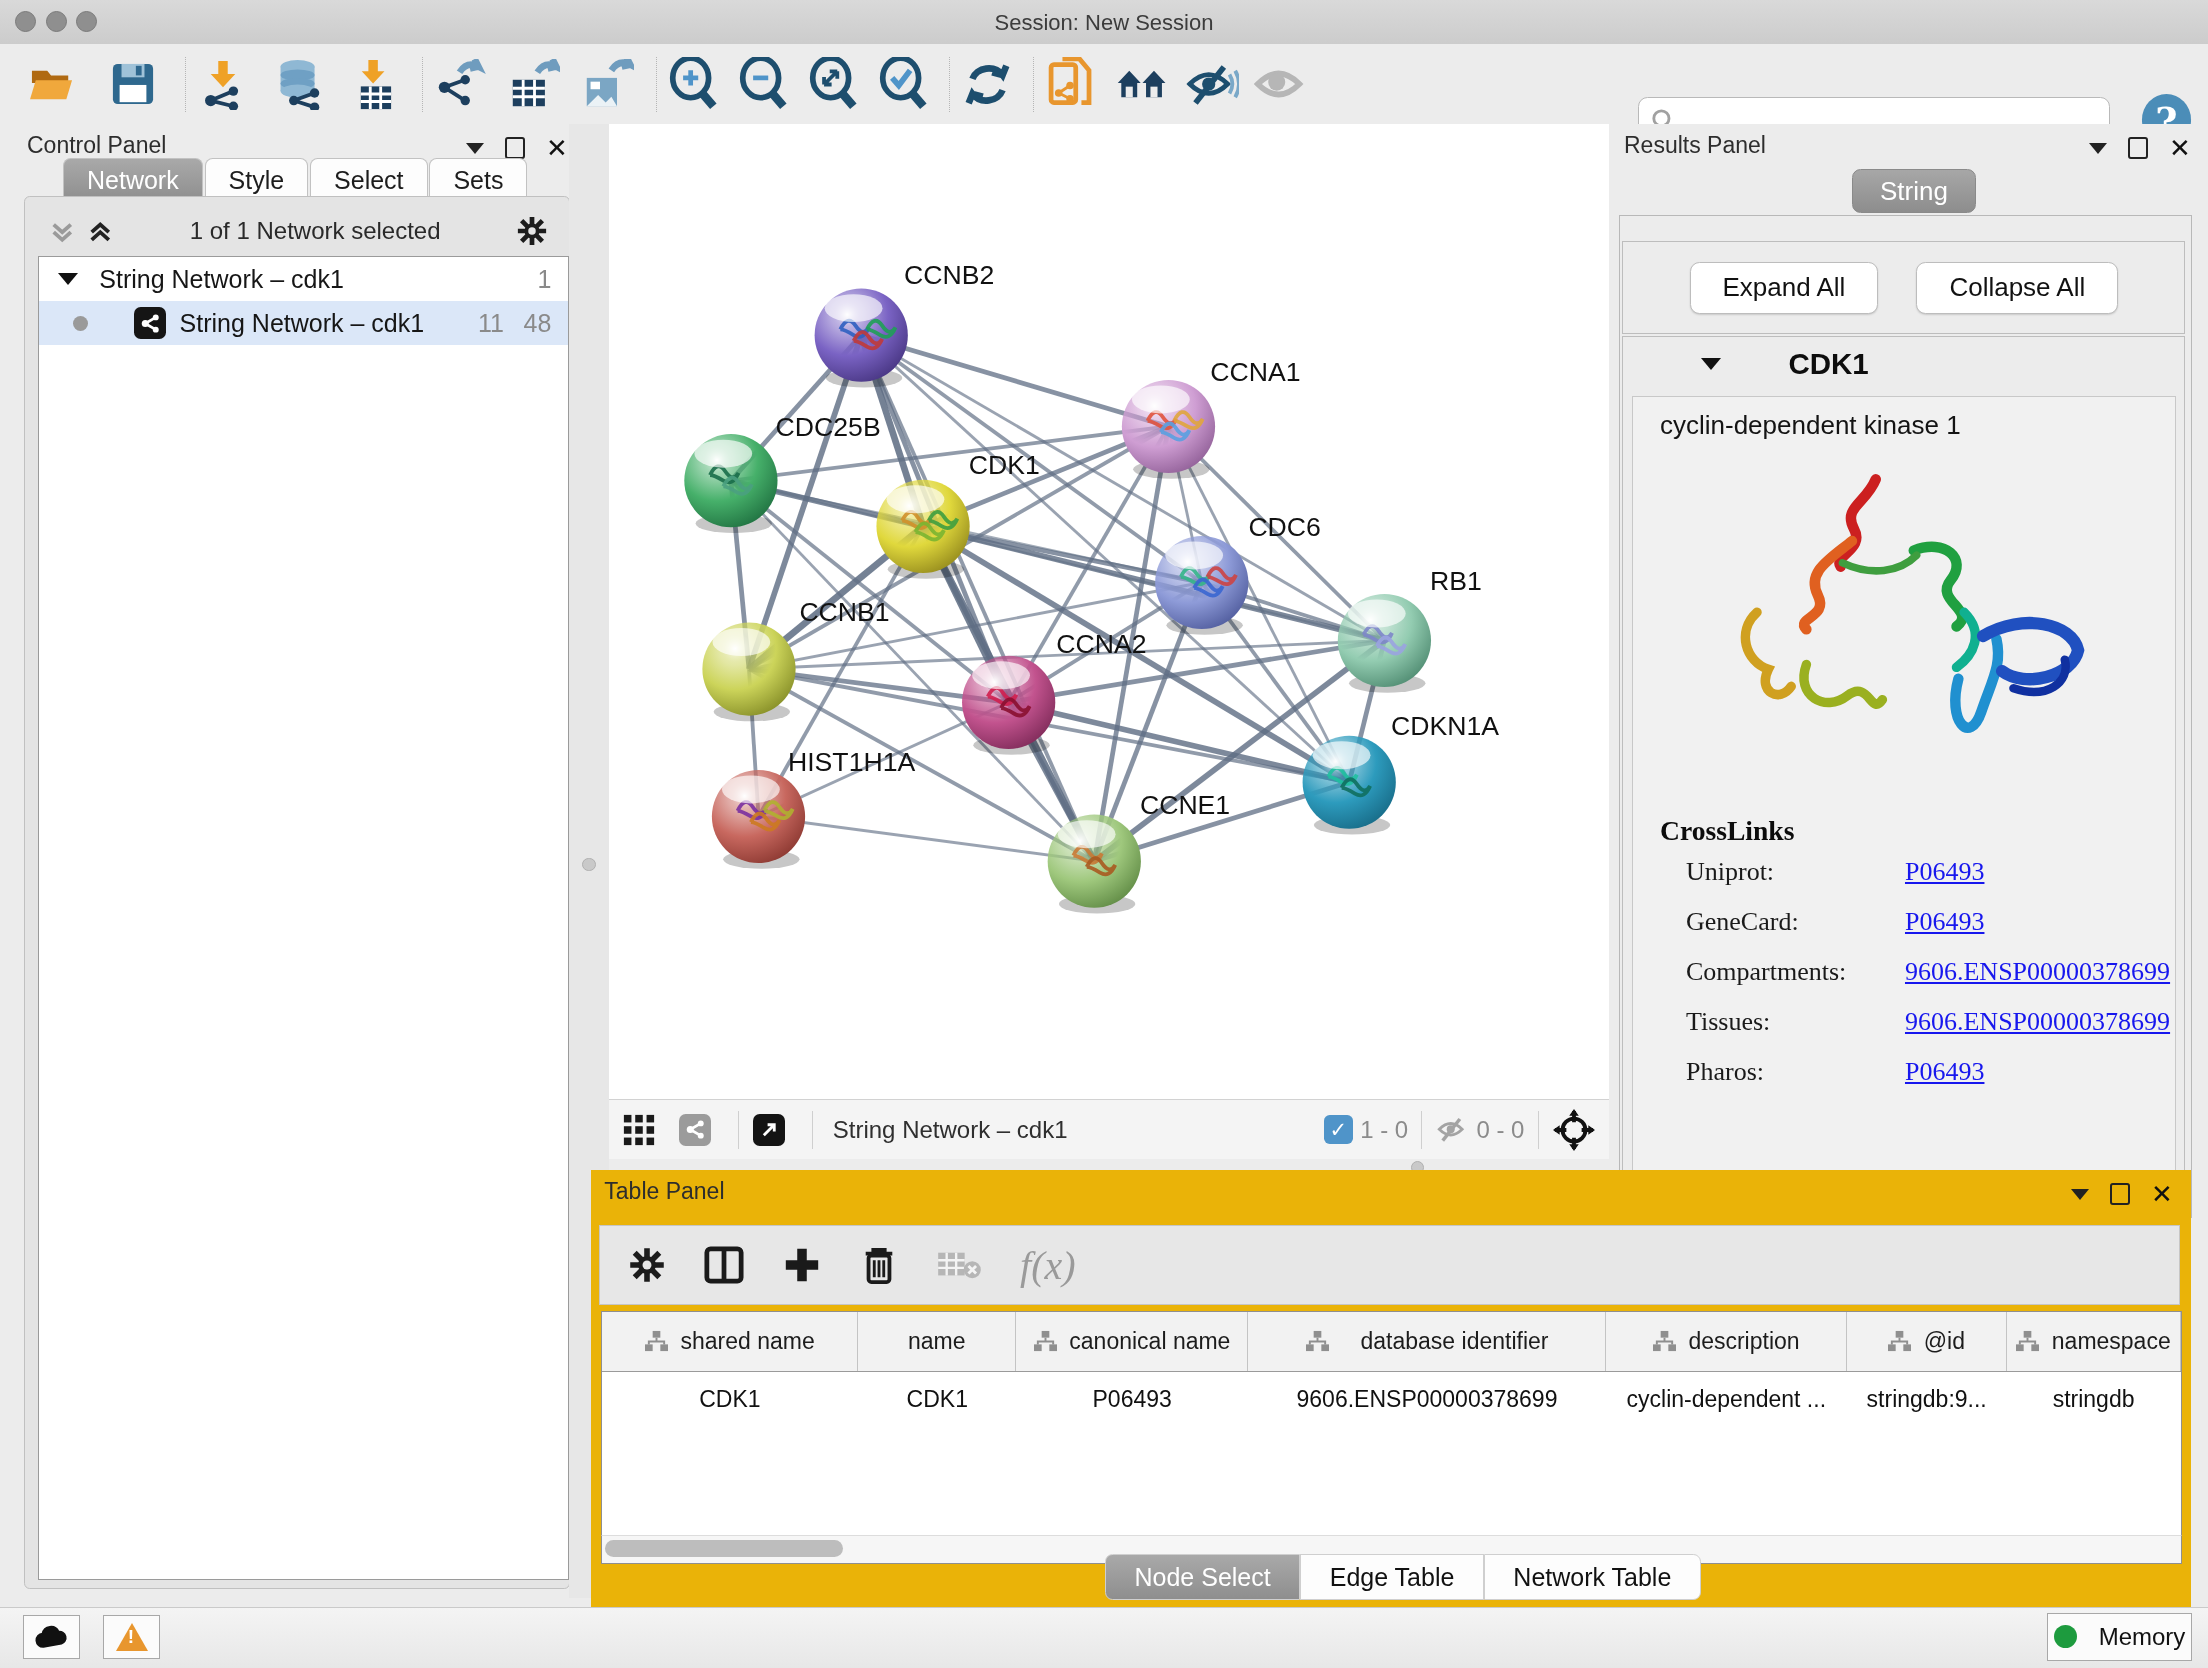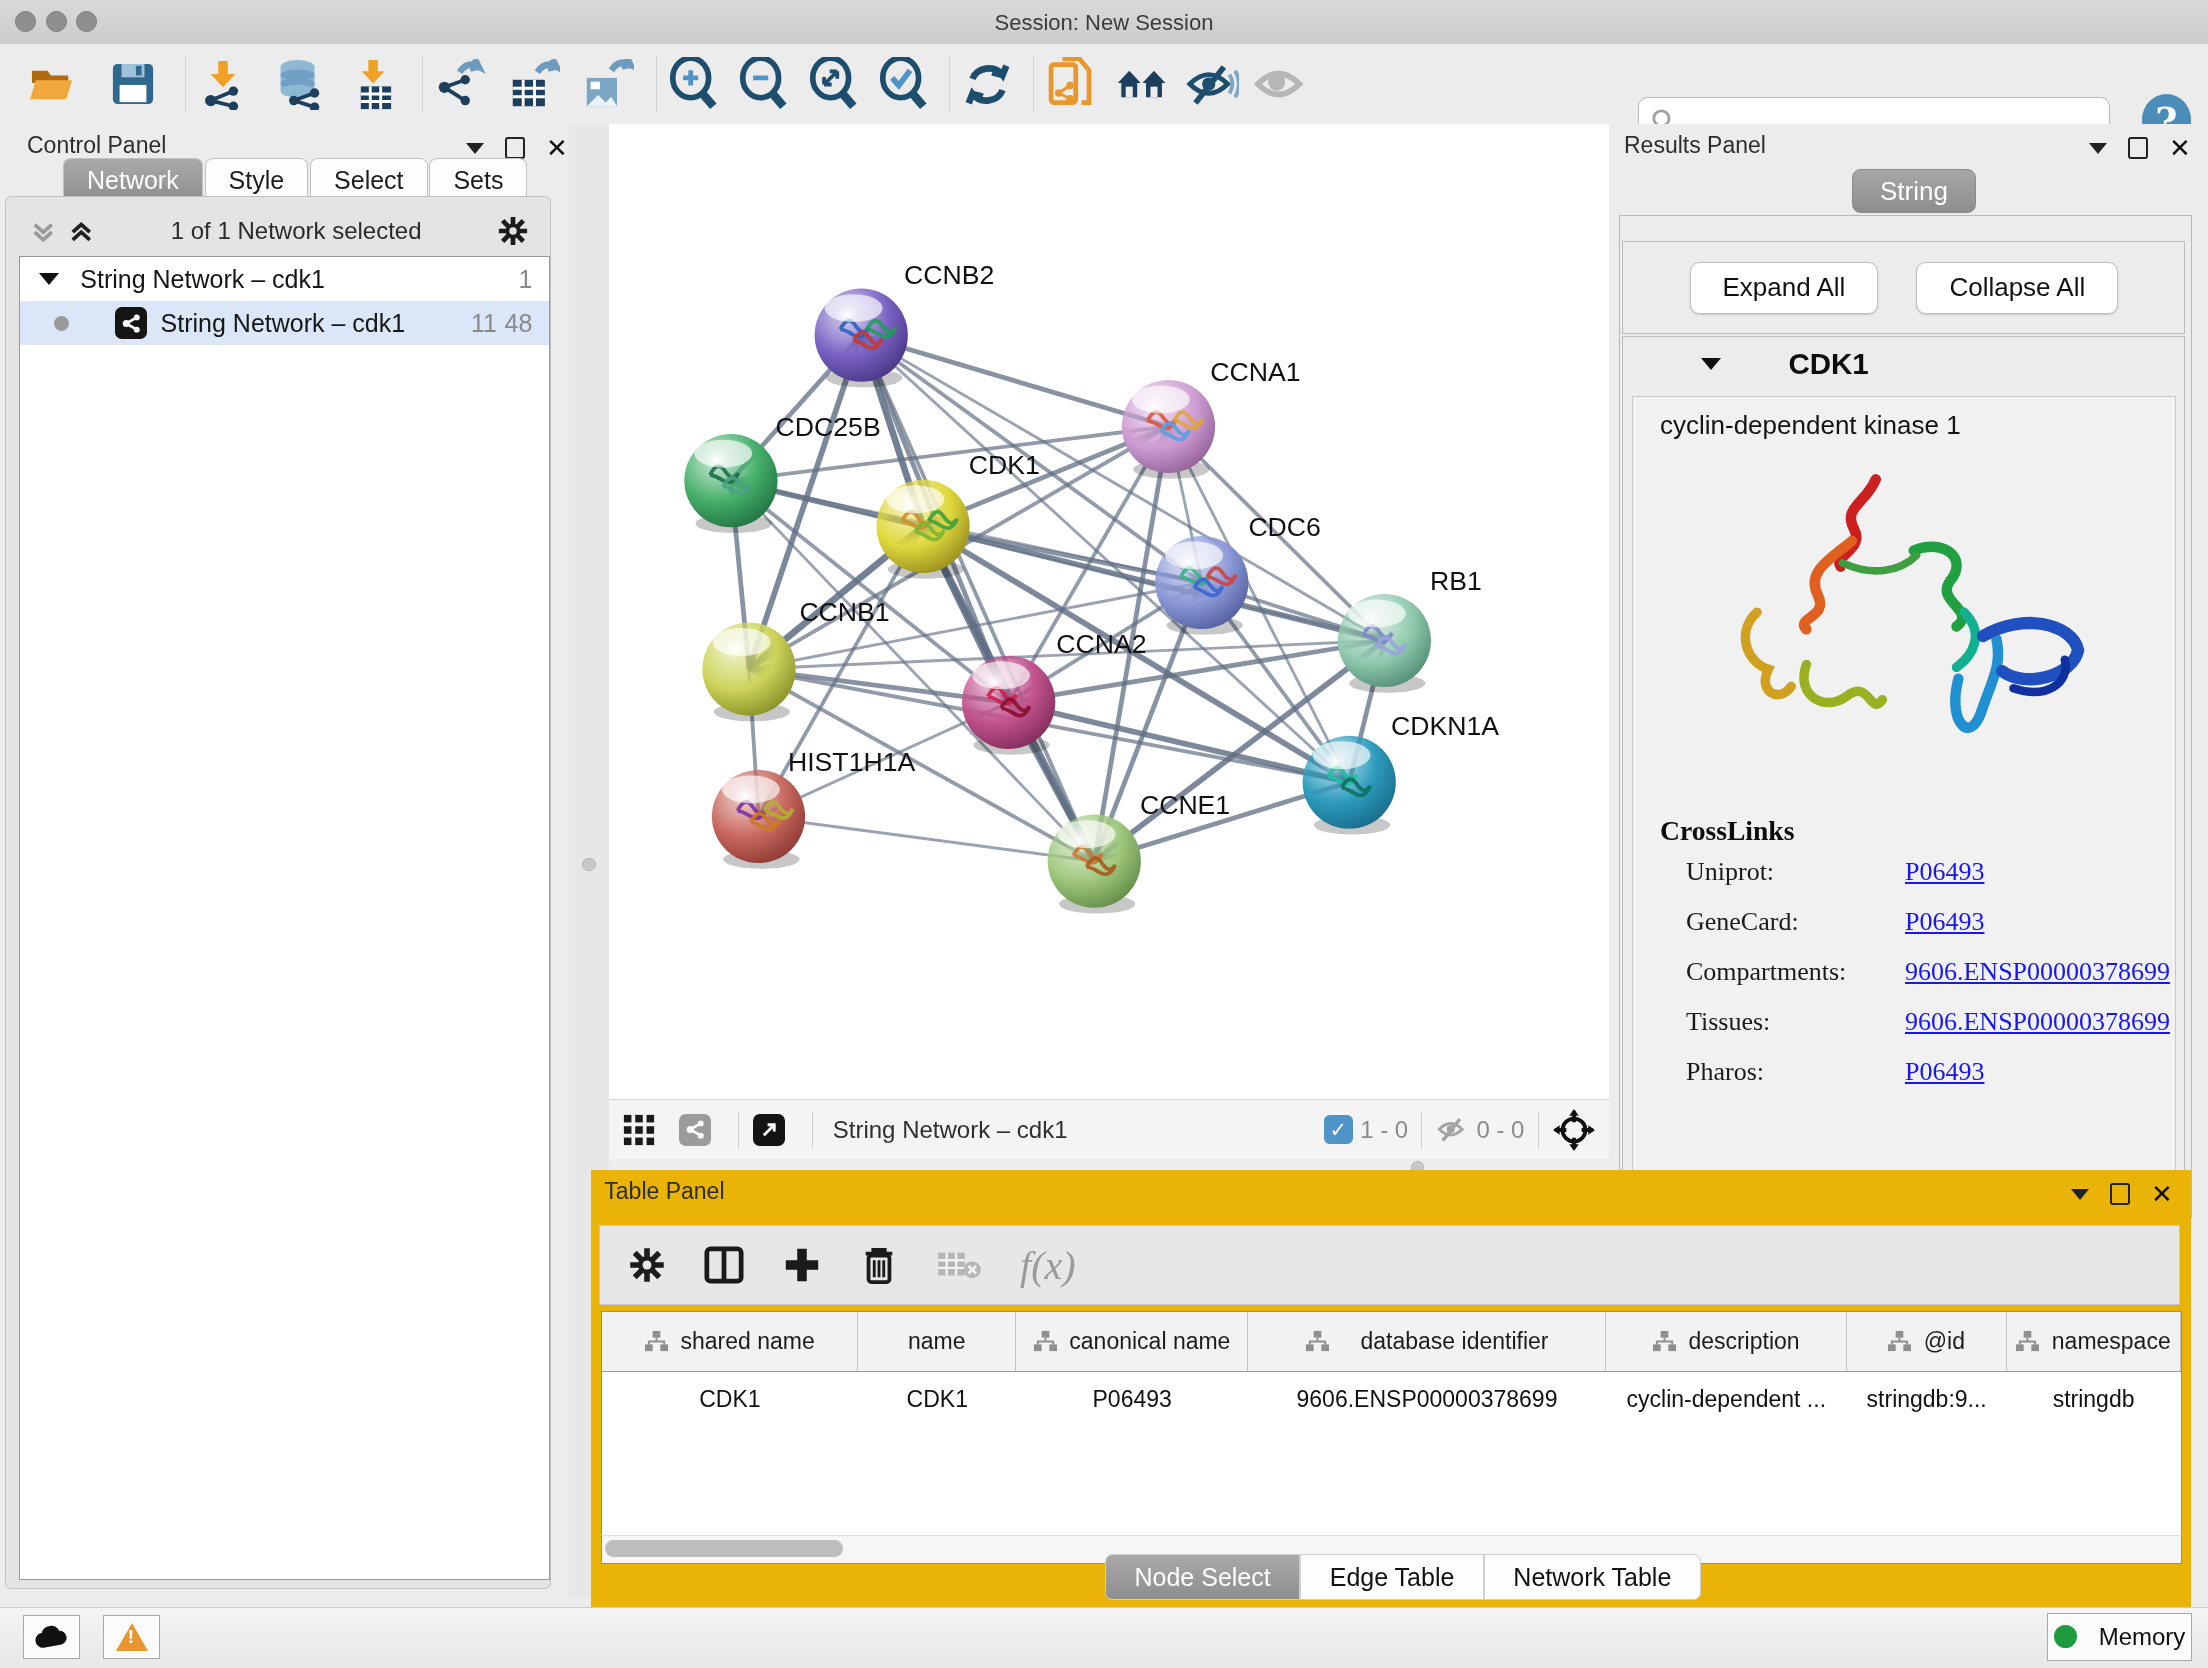--- a/index.html
+++ b/index.html
@@ -26,21 +26,21 @@
   .panel-title{font-size:23px;color:#2d2d2d;}
   .pctl{display:flex;gap:21px;align-items:center;}
   .pctl .tri{width:0;height:0;border-left:9.5px solid transparent;border-right:9.5px solid transparent;border-top:11.4px solid #222;}
   .pctl .flo{width:16px;height:18px;border:2.9px solid #222;border-radius:2.9px;}
   .pctl .clo{font-size:26px;font-weight:700;color:#111;line-height:1;}
   
   #control-panel{left:0;top:124px;width:569px;height:1474px;background:#ececec;}
   .tabrow .tab{display:inline-block;padding:6.7px 23px;font-size:25px;background:#fdfdfd;color:#1d1d1d;
     border:1px solid #c2c2c2;border-bottom:none;border-radius:7.6px 7.6px 0 0;margin-right:1.9px;}
   .tabrow .tab.sel{background:linear-gradient(#a9a9a9,#8e8e8e);color:#fff;}
-  #cp-inner{left:5px;top:72px;width:544px;height:1391px;background:#e4e4e4;border:1px solid #c0c0c0;border-radius:5.7px;}
+  #cp-inner{left:24px;top:72px;width:544px;height:1391px;background:#e4e4e4;border:1px solid #c0c0c0;border-radius:5.7px;}
   #cp-subhead{left:9.5px;top:13.3px;width:523px;height:42px;display:flex;align-items:center;}
   #cp-subhead .txt{flex:1;text-align:center;font-size:24px;color:#2a2a2a;}
   #net-list{left:13.3px;top:59px;width:529px;height:1322px;background:#fff;border:1px solid #9a9a9a;}
   .nrow{height:44px;display:flex;align-items:center;font-size:25px;color:#161616;}
   .nrow .cnt{color:#8a8a8a;margin-left:auto;margin-right:17px;}
   .nrow.sel{background:#dbe7f8;}
   .badge{width:32px;height:32px;border-radius:6.7px;background:#151515;display:flex;align-items:center;justify-content:center;margin-right:13.3px;}
   .dot{width:15px;height:15px;border-radius:50%;background:#9a9a9a;}
   
   #splitL{left:569px;top:124px;width:40px;height:1474px;background:#e7e7e7;}
@@ -298,21 +298,21 @@
           <span class="badge" style="margin-left:46px">
             <svg width="21" height="21" viewBox="0 0 24 24">
                 <circle cx="6" cy="12" r="4" fill="#fff"></circle>
                 <circle cx="18" cy="5" r="3.4" fill="#fff"></circle>
                 <circle cx="18" cy="19" r="3.4" fill="#fff"></circle>
                 <path d="M6 12 L18 5 M6 12 L18 19" stroke="#fff" stroke-width="3"></path>
               </svg>
           </span>
           <span>String Network – cdk1</span>
           <span class="cnt" style="margin-right:7.6px">11</span>
-          <span class="cnt" style="margin-left:0;margin-right:17px">48</span>
+          <span class="cnt" style="margin-left:12px;margin-right:17px">48</span>
         </div>
       </div>
     </div>
   </div>
 
   <div id="splitL" class="abs">
     <div class="handle abs" style="left:13.3px;top:734px"></div>
   </div>
   <div class="handle abs" style="left:1609px;top:510px"></div>
   <div class="handle abs" style="left:1411px;top:1161px"></div>

